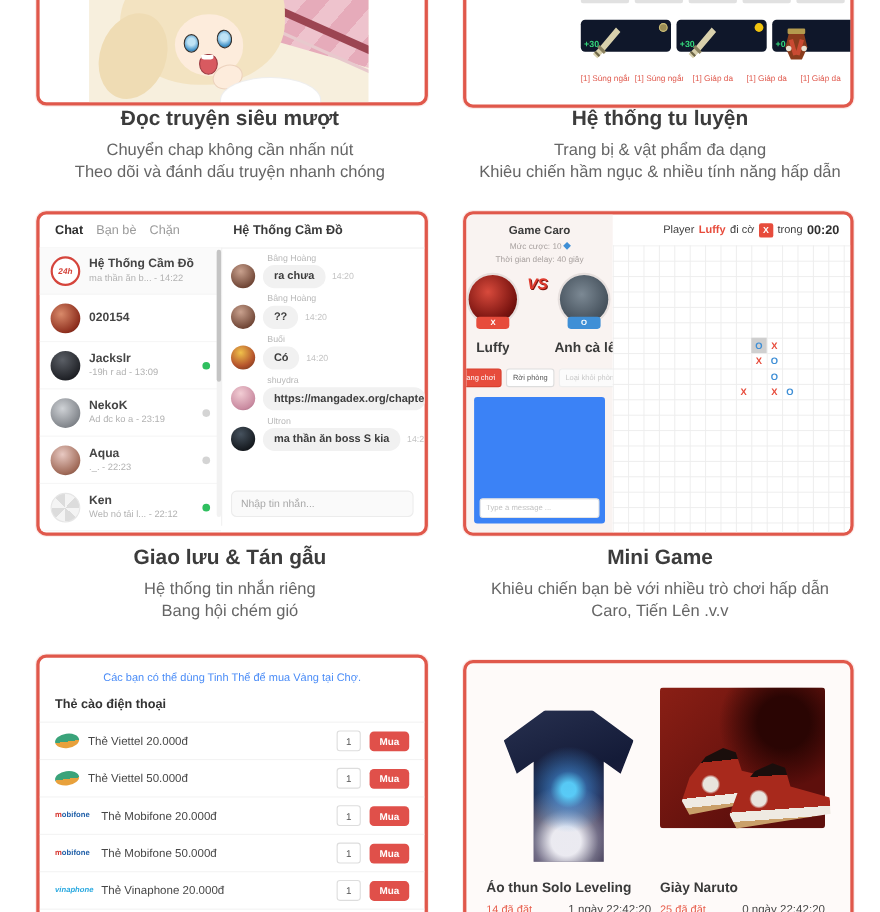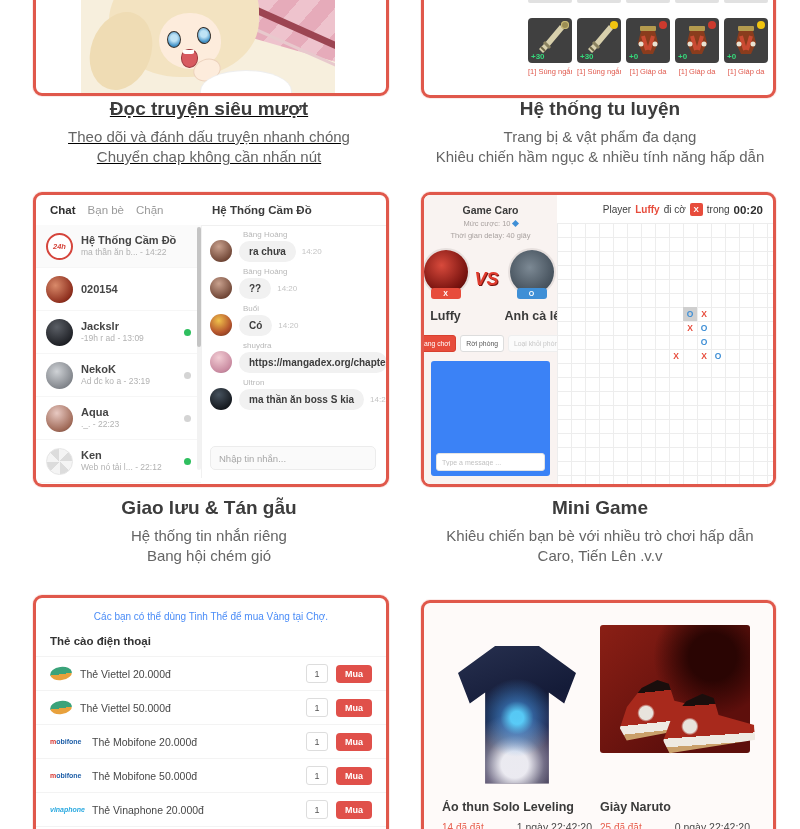--- a/index.html
+++ b/index.html
@@ -24,21 +24,21 @@
   .eyeL{left:86px;top:110px;} .eyeR{left:116px;top:106px;transform:rotate(-8deg);}
   .mouth{position:absolute;left:100px;top:128px;width:15px;height:17px;background:#d85a60;border-radius:45% 45% 50% 50%;border:1px solid #9c3b42;}
   .teeth{position:absolute;left:102px;top:129px;width:11px;height:4px;background:#fff;border-radius:0 0 40% 40%;}
   .hand{position:absolute;left:112px;top:138px;width:26px;height:20px;background:#fdecdc;border-radius:50%;transform:rotate(-20deg);border:1px solid #ecd2bd;}
   .shoulder{position:absolute;left:120px;top:150px;width:90px;height:40px;background:#fff;border-radius:50% 50% 0 0;box-shadow:0 0 0 1px #eee;}
   
   #card-inventory{left:421px;top:-64px;width:349px;height:156px;}
   .ghost-row{position:absolute;left:104px;top:60px;width:244px;display:flex;gap:5px;}
   .ghost-row i{display:block;width:44px;height:4px;background:#c9c9c9;opacity:.55;border-radius:2px;}
   .tiles{position:absolute;left:104px;top:79px;display:flex;gap:5px;}
-  .tile{position:relative;width:44px;height:45px;background:#404040;border-radius:4px;flex:0 0 auto;}
+  .tile{position:relative;width:44px;height:29px;background:#0f172a;border-radius:4px;flex:0 0 auto;padding-left:38px;}
   .tile svg{position:absolute;left:6px;top:4px;}
   .bonus{position:absolute;left:3px;bottom:2px;font-size:8px;font-weight:bold;color:#35d97c;}
   .badge{position:absolute;right:3px;top:3px;width:8px;height:8px;border-radius:50%;}
   .b-silver{background:#9a8d55;box-shadow:0 0 0 1px #c9bb77 inset;}
   .b-gold{background:#f1c40f;}
   .b-red{background:#cc3a2e;}
   .tile-labels{position:absolute;left:104px;top:128px;width:250px;display:flex;gap:5px;}
   .tile-labels span{display:block;width:44px;flex:0 0 auto;font-size:7.5px;color:#e05a4e;text-align:center;white-space:nowrap;overflow:hidden;}
   
   #card-chat{left:33px;top:192px;width:350px;height:289px;}
@@ -86,21 +86,21 @@
   .gem{display:inline-block;width:5px;height:5px;background:#3f8fd6;transform:rotate(45deg);margin-left:2px;}
   .vs-row{display:flex;justify-content:center;align-items:flex-start;gap:7px;margin-top:10px;}
   .pl{display:flex;flex-direction:column;align-items:center;width:52px;}
   .pav{width:44px;height:44px;border-radius:50%;}
   .pav1{background:radial-gradient(circle at 40% 35%,#d84a3c,#7a1410 65%,#3c0806);box-shadow:0 0 0 2px #e7e0de;}
   .pav2{background:radial-gradient(circle at 45% 40%,#7c8994,#4d5964 60%,#333d46);box-shadow:0 0 0 2px #e7e0de;}
   .pbadge{width:30px;height:11px;border-radius:3px;margin-top:-6px;z-index:2;color:#fff;font-size:7px;font-weight:bold;
     display:flex;align-items:center;justify-content:center;}
   .pb-x{background:#e74c3c;} .pb-o{background:#3f8fd6;}
   .pname{font-size:6.5px;color:#8a8a8a;margin-top:4px;max-width:54px;white-space:nowrap;overflow:hidden;}
-  .vs{font-size:18px;font-weight:bold;font-style:italic;color:#e03b2e;margin-top:19px;text-shadow:1px 1px 0 #7a1410;}
+  .vs{font-size:14px;font-weight:bold;font-style:italic;color:#e03b2e;margin-top:0;text-shadow:1px 1px 0 #7a1410;}
   .caro-btns{display:flex;gap:4px;justify-content:center;margin-top:12px;padding:0 4px;}
   .cbtn{font-size:6.8px;padding:4px 5px;border-radius:3px;white-space:nowrap;font-family:inherit;border:1px solid transparent;}
   .cbtn.red{background:#e74c3c;color:#fff;border-color:#d8402f;}
   .cbtn.ghost{background:#fff;color:#555;border-color:#ddd;}
   .cbtn.dis{background:#fbfbfb;color:#c8c8c8;border-color:#eee;}
   .caro-chat{flex:1;background:#3b82f6;margin:9px 7px 8px 7px;border-radius:3px;position:relative;}
   .caro-chat input{position:absolute;left:5px;right:5px;bottom:5px;width:calc(100% - 10px);height:18px;border:1px solid #e4e4e4;
     border-radius:3px;font-size:7px;padding:0 5px;box-sizing:border-box;font-family:inherit;}
   .caro-chat input::placeholder{color:#c2c2c2;}
   .caro-status{position:absolute;right:10px;top:8px;font-size:10px;color:#3e3e3e;display:flex;align-items:center;gap:4px;padding-left:12px;}
@@ -163,24 +163,24 @@
 
     <div class="face"></div>
     <div class="eye eyeL"></div>
     <div class="eye eyeR"></div>
     <div class="mouth"></div>
     <div class="teeth"></div>
     <div class="hand"></div>
     <div class="shoulder"></div>
   </div>
 </div>
-<div class="caption" style="left:0;top:98px;width:418px;text-decoration:underline;">
+<div class="caption" style="left:0;top:98px;width:418px;">
   <div class="t">Đọc truyện siêu mượt</div>
+  <div class="s">Chuyển chap không cần nhấn nút</div>
   <div class="s">Theo dõi và đánh dấu truyện nhanh chóng</div>
-  <div class="s">Chuyển chap không cần nhấn nút</div>
 </div>
 
 <div class="card" id="card-inventory">
   <div class="ghost-row">
       <i></i>
       <i></i>
       <i></i>
       <i></i>
       <i></i>
     </div>

